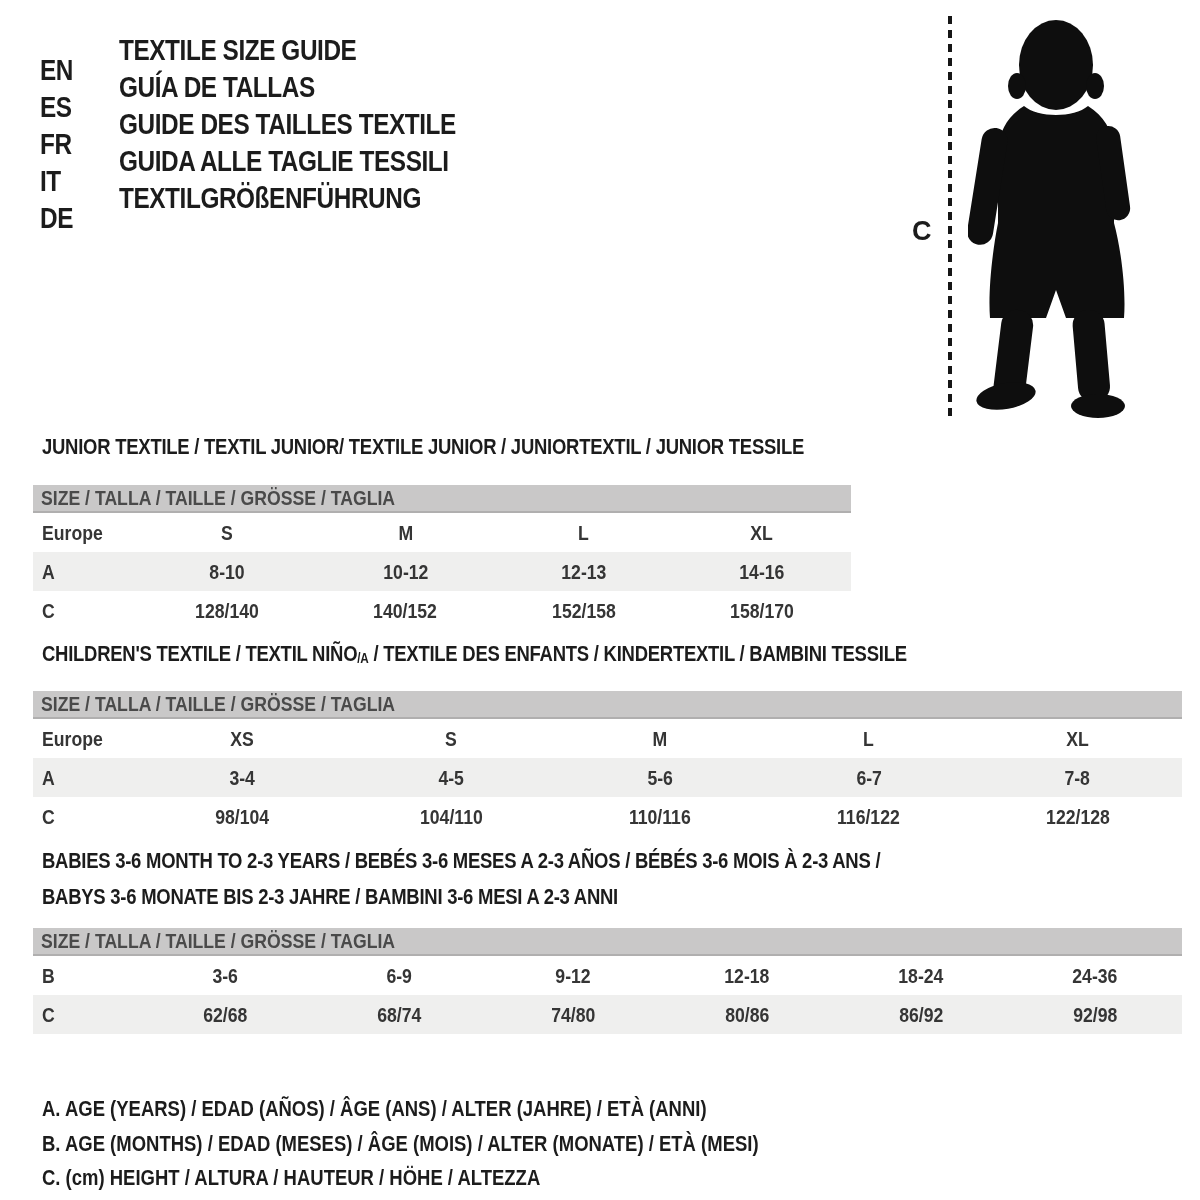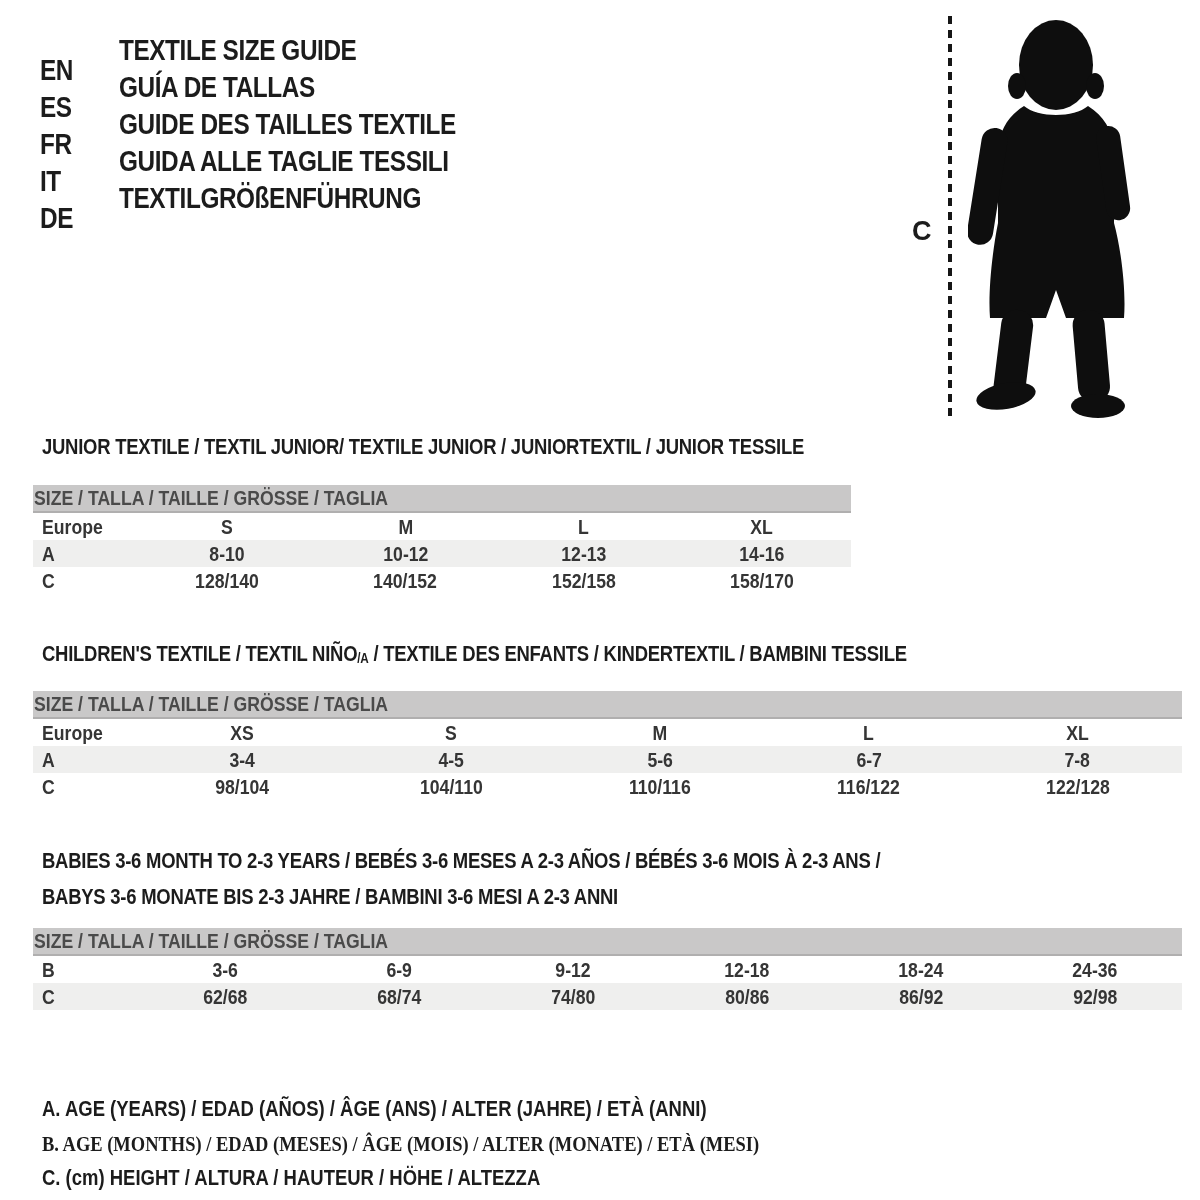--- a/index.html
+++ b/index.html
@@ -37,23 +37,23 @@
 
   
   .section-title{font-size:22px;font-weight:bold;letter-spacing:-0.3px;white-space:nowrap;}
   .title-sub{font-size:14px;vertical-align:-2px;font-weight:bold;}
 
   
   .size-table{left:33px;}
   .t-junior{width:818px;}
   .t-wide{width:1149px;}
   .tbar{height:28px;background:var(--bar-bg);border-bottom:2px solid var(--bar-edge);
-    display:flex;align-items:center;padding-left:1px;
+    display:flex;align-items:center;padding-left:8px;
     font-size:21px;font-weight:bold;color:var(--bar-ink);}
-  .trow{display:flex;height:27px;align-items:center;font-size:21px;font-weight:bold;color:var(--table-ink);}
+  .trow{display:flex;height:39px;align-items:center;font-size:21px;font-weight:bold;color:var(--table-ink);}
   .trow.shaded{background:var(--row-shaded);}
   .tlabel{width:105px;flex:0 0 105px;padding-left:9px;text-align:left;}
   .tcell{flex:1 1 0;text-align:center;}
 
   
   .legend-line{font-size:22px;font-weight:bold;white-space:nowrap;margin-top:24px;}
 </style>
 </head>
 <body>
 
@@ -187,18 +187,18 @@
     <div class="tcell"><span class="cx">74/80</span></div>
     <div class="tcell"><span class="cx">80/86</span></div>
     <div class="tcell"><span class="cx">86/92</span></div>
     <div class="tcell"><span class="cx">92/98</span></div>
   </div>
 </div>
 
 <div class="abs legend-line" style="left:42px;top:1072px;">
   <span class="cx cx-l">A. AGE (YEARS) / EDAD (AÑOS) / ÂGE (ANS) / ALTER (JAHRE) / ETÀ (ANNI)</span>
 </div>
-<div class="abs legend-line" style="left:42px;top:1107px;font-family:Liberation Serif, serif;">
+<div class="abs legend-line" style="left:42px;top:1107px;">
   <span class="cx cx-l">B. AGE (MONTHS) / EDAD (MESES) / ÂGE (MOIS) / ALTER (MONATE) / ETÀ (MESI)</span>
 </div>
 <div class="abs legend-line" style="left:42px;top:1141px;">
   <span class="cx cx-l">C. (cm) HEIGHT / ALTURA / HAUTEUR / HÖHE / ALTEZZA</span>
 </div>
 
 </body></html>

